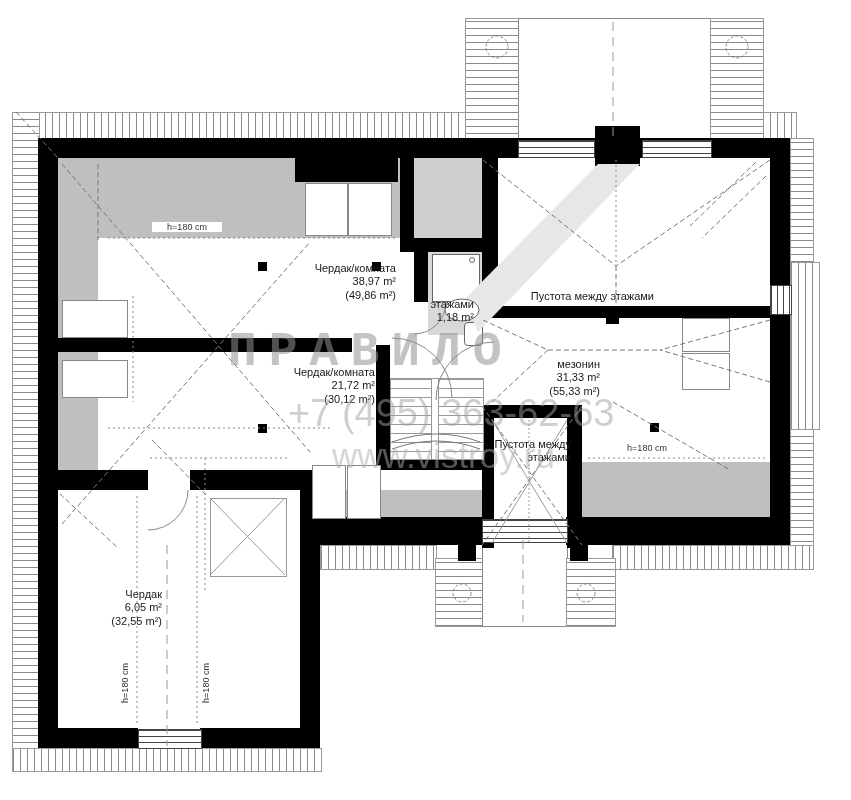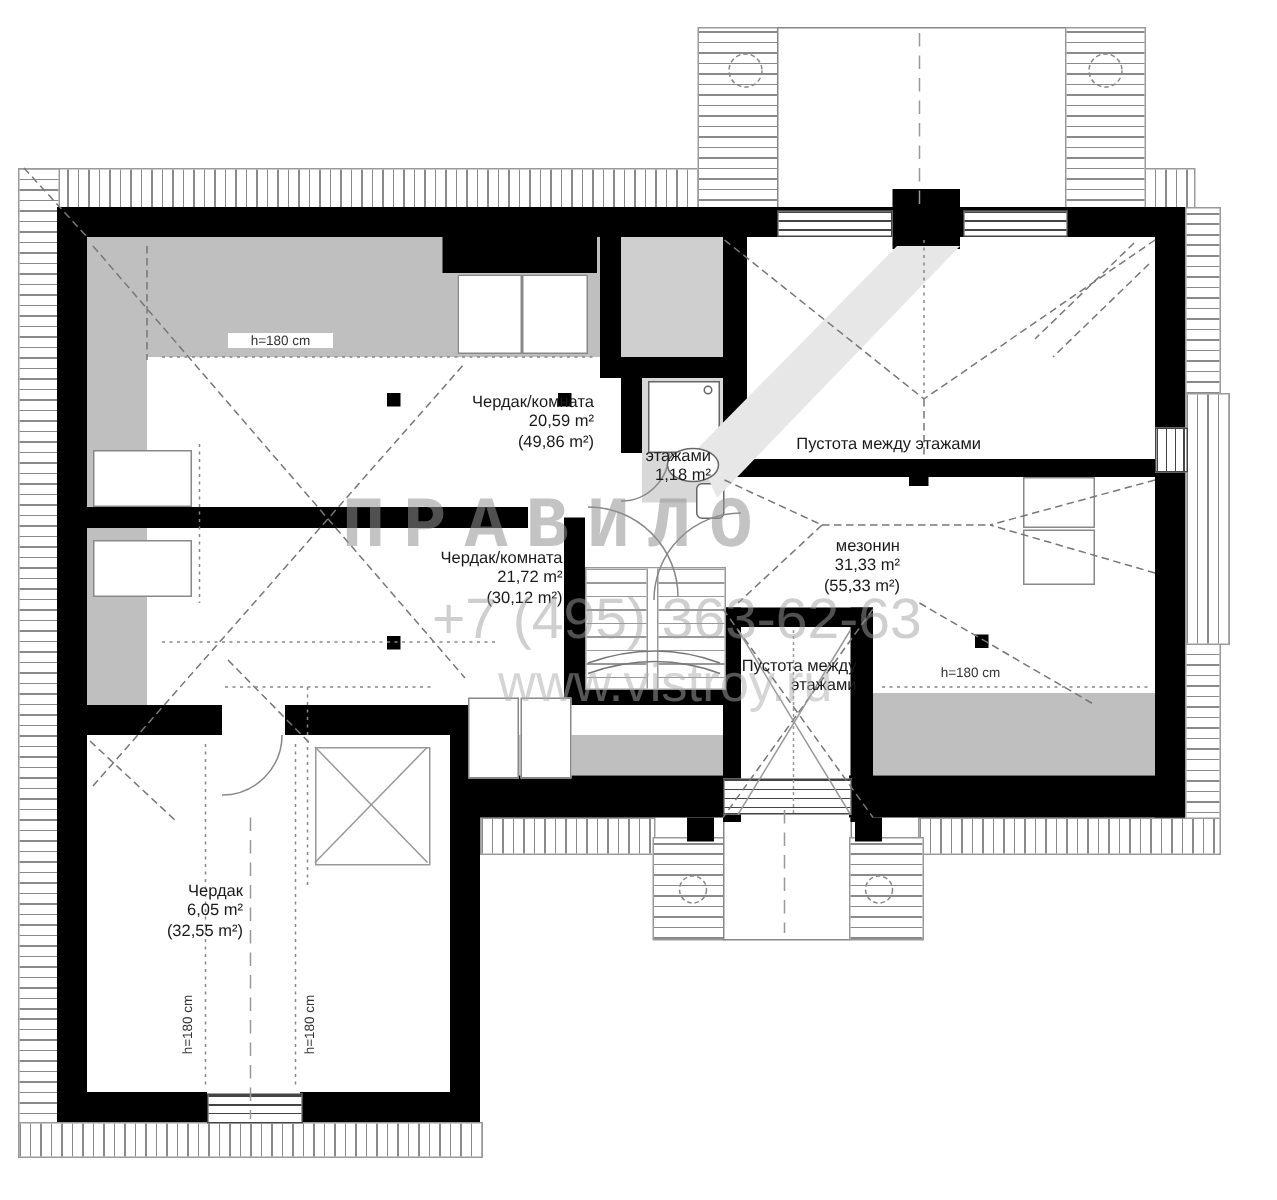--- a/index.html
+++ b/index.html
@@ -180,21 +180,21 @@
         <path d="M392,449 Q437,433 480,449"></path>
     </g>
     <g>
       <ellipse cx="462" cy="310" rx="17" ry="11" fill="#fff" stroke="#666"></ellipse>
       <circle cx="472" cy="260" r="2.5" fill="none" stroke="#666"></circle>
     </g>
   </svg>
 
   <div class="lbl" style="left:240px;top:262px;width:156px">
     <div>Чердак/комната</div>
-    <div>20,59 m²</div>
+    <div>38,97 m²</div>
     <div>(49,86 m²)</div>
   </div>
   <div class="lbl" style="left:225px;top:366px;width:150px">
     <div>Чердак/комната</div>
     <div>21,72 m²</div>
     <div>(30,12 m²)</div>
   </div>
   <div class="lbl" style="left:400px;top:298px;width:74px">
     <div>этажами</div>
     <div>1,18 m²</div>

